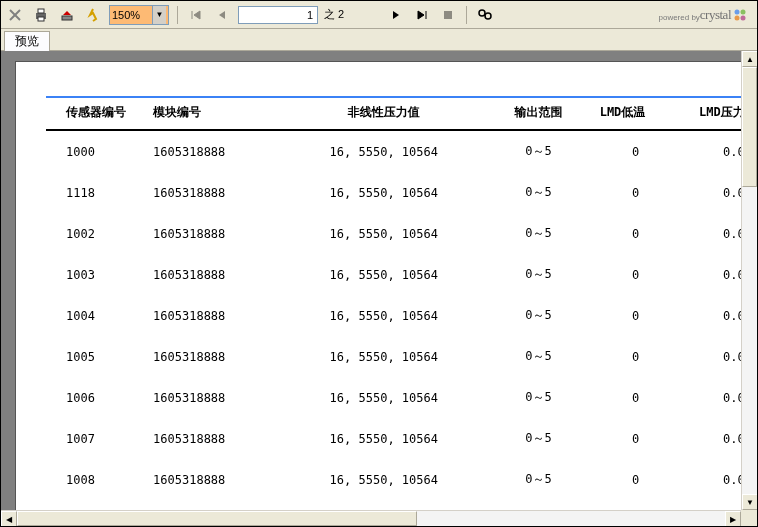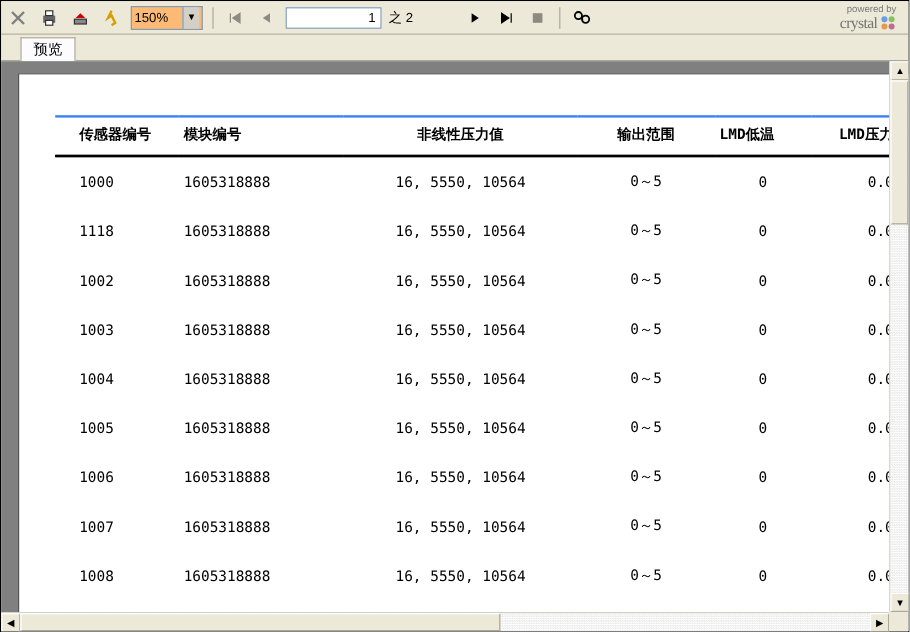--- a/index.html
+++ b/index.html
@@ -10,23 +10,23 @@
 .titlebar .controls { display: flex; gap: 0; }
 .titlebar .ctrl { width: 16px; height: 14px; background: #d4d0c8; border: 1px solid #fff; border-right-color: #404040; border-bottom-color: #404040; display: flex; align-items: center; justify-content: center; color: #000; font-size: 9px; font-family: Tahoma; cursor: default; margin-left: 2px; }
 .toolbar { background: #ece9d8; height: 28px; border-bottom: 1px solid #aca899; display: flex; align-items: center; padding: 0 4px; gap: 6px; }
 .tb-btn { width: 20px; height: 20px; display: flex; align-items: center; justify-content: center; cursor: default; color: #333; }
 .tb-sep { width: 1px; height: 18px; background: #aca899; margin: 0 2px; }
 .zoom-select { height: 20px; width: 60px; font-size: 11px; border: 1px solid #7f9db9; background: #fdba74; padding: 0 2px; display: flex; align-items: center; justify-content: space-between; }
 .zoom-select .arrow { background: #d4d0c8; border-left: 1px solid #7f9db9; width: 14px; height: 18px; display: flex; align-items: center; justify-content: center; font-size: 8px; }
 .page-input { width: 80px; height: 18px; border: 1px solid #7f9db9; background: #fff; text-align: right; padding: 0 4px; font-size: 11px; }
 .page-label { font-size: 11px; color: #000; }
 .disabled { opacity: 0.4; }
-.logo-area { margin-left: auto; display: flex; flex-direction: column; align-items: flex-end; padding-right: 6px; font-size: 8px; color: #7a7a7a; line-height: 1; }
+.logo-area { margin-left: auto; display: flex; flex-direction: row; align-items: flex-end; padding-right: 6px; font-size: 8px; color: #7a7a7a; line-height: 1; }
 .logo-area .brand { font-size: 13px; color: #737373; font-family: Tahoma; letter-spacing: -0.5px;}
-.tabstrip { background: #ece9d8; height: 22px; display: flex; align-items: flex-end; padding-left: 16px; border-bottom: 1px solid #aca899; }
+.tabstrip { background: #ece9d8; height: 22px; display: flex; align-items: flex-end; padding-left: 3px; border-bottom: 1px solid #aca899; }
 .tab { background: #ece9d8; border: 1px solid #aca899; border-bottom: none; padding: 2px 10px; font-size: 12px; height: 20px; display: flex; align-items: center; position: relative; top: 1px; background: #fcfcfe;}
 .viewer { flex: 1; background: #808080; position: relative; overflow: hidden; }
 .scroll-v { position: absolute; right: 0; top: 0; bottom: 16px; width: 16px; background: #ece9d8; border-left: 1px solid #d4d0c8; display: flex; flex-direction: column; }
 .scroll-h { position: absolute; left: 0; right: 16px; bottom: 0; height: 16px; background: #ece9d8; border-top: 1px solid #d4d0c8; display: flex; }
 .scroll-corner { position: absolute; right: 0; bottom: 0; width: 16px; height: 16px; background: #ece9d8; }
 .scroll-btn { background: #ece9d8; border: 1px solid #fff; border-right-color: #aca899; border-bottom-color: #aca899; display: flex; align-items: center; justify-content: center; font-size: 8px; color: #000; }
 .scroll-v .scroll-btn { height: 16px; width: 16px; }
 .scroll-h .scroll-btn { height: 16px; width: 16px; }
 .scroll-track { flex: 1; background: repeating-conic-gradient(#e8e8e8 0% 25%, #fff 0% 50%) 50% / 2px 2px; position: relative; }
 .scroll-thumb { background: #ece9d8; border: 1px solid #fff; border-right-color: #aca899; border-bottom-color: #aca899; position: absolute; }

